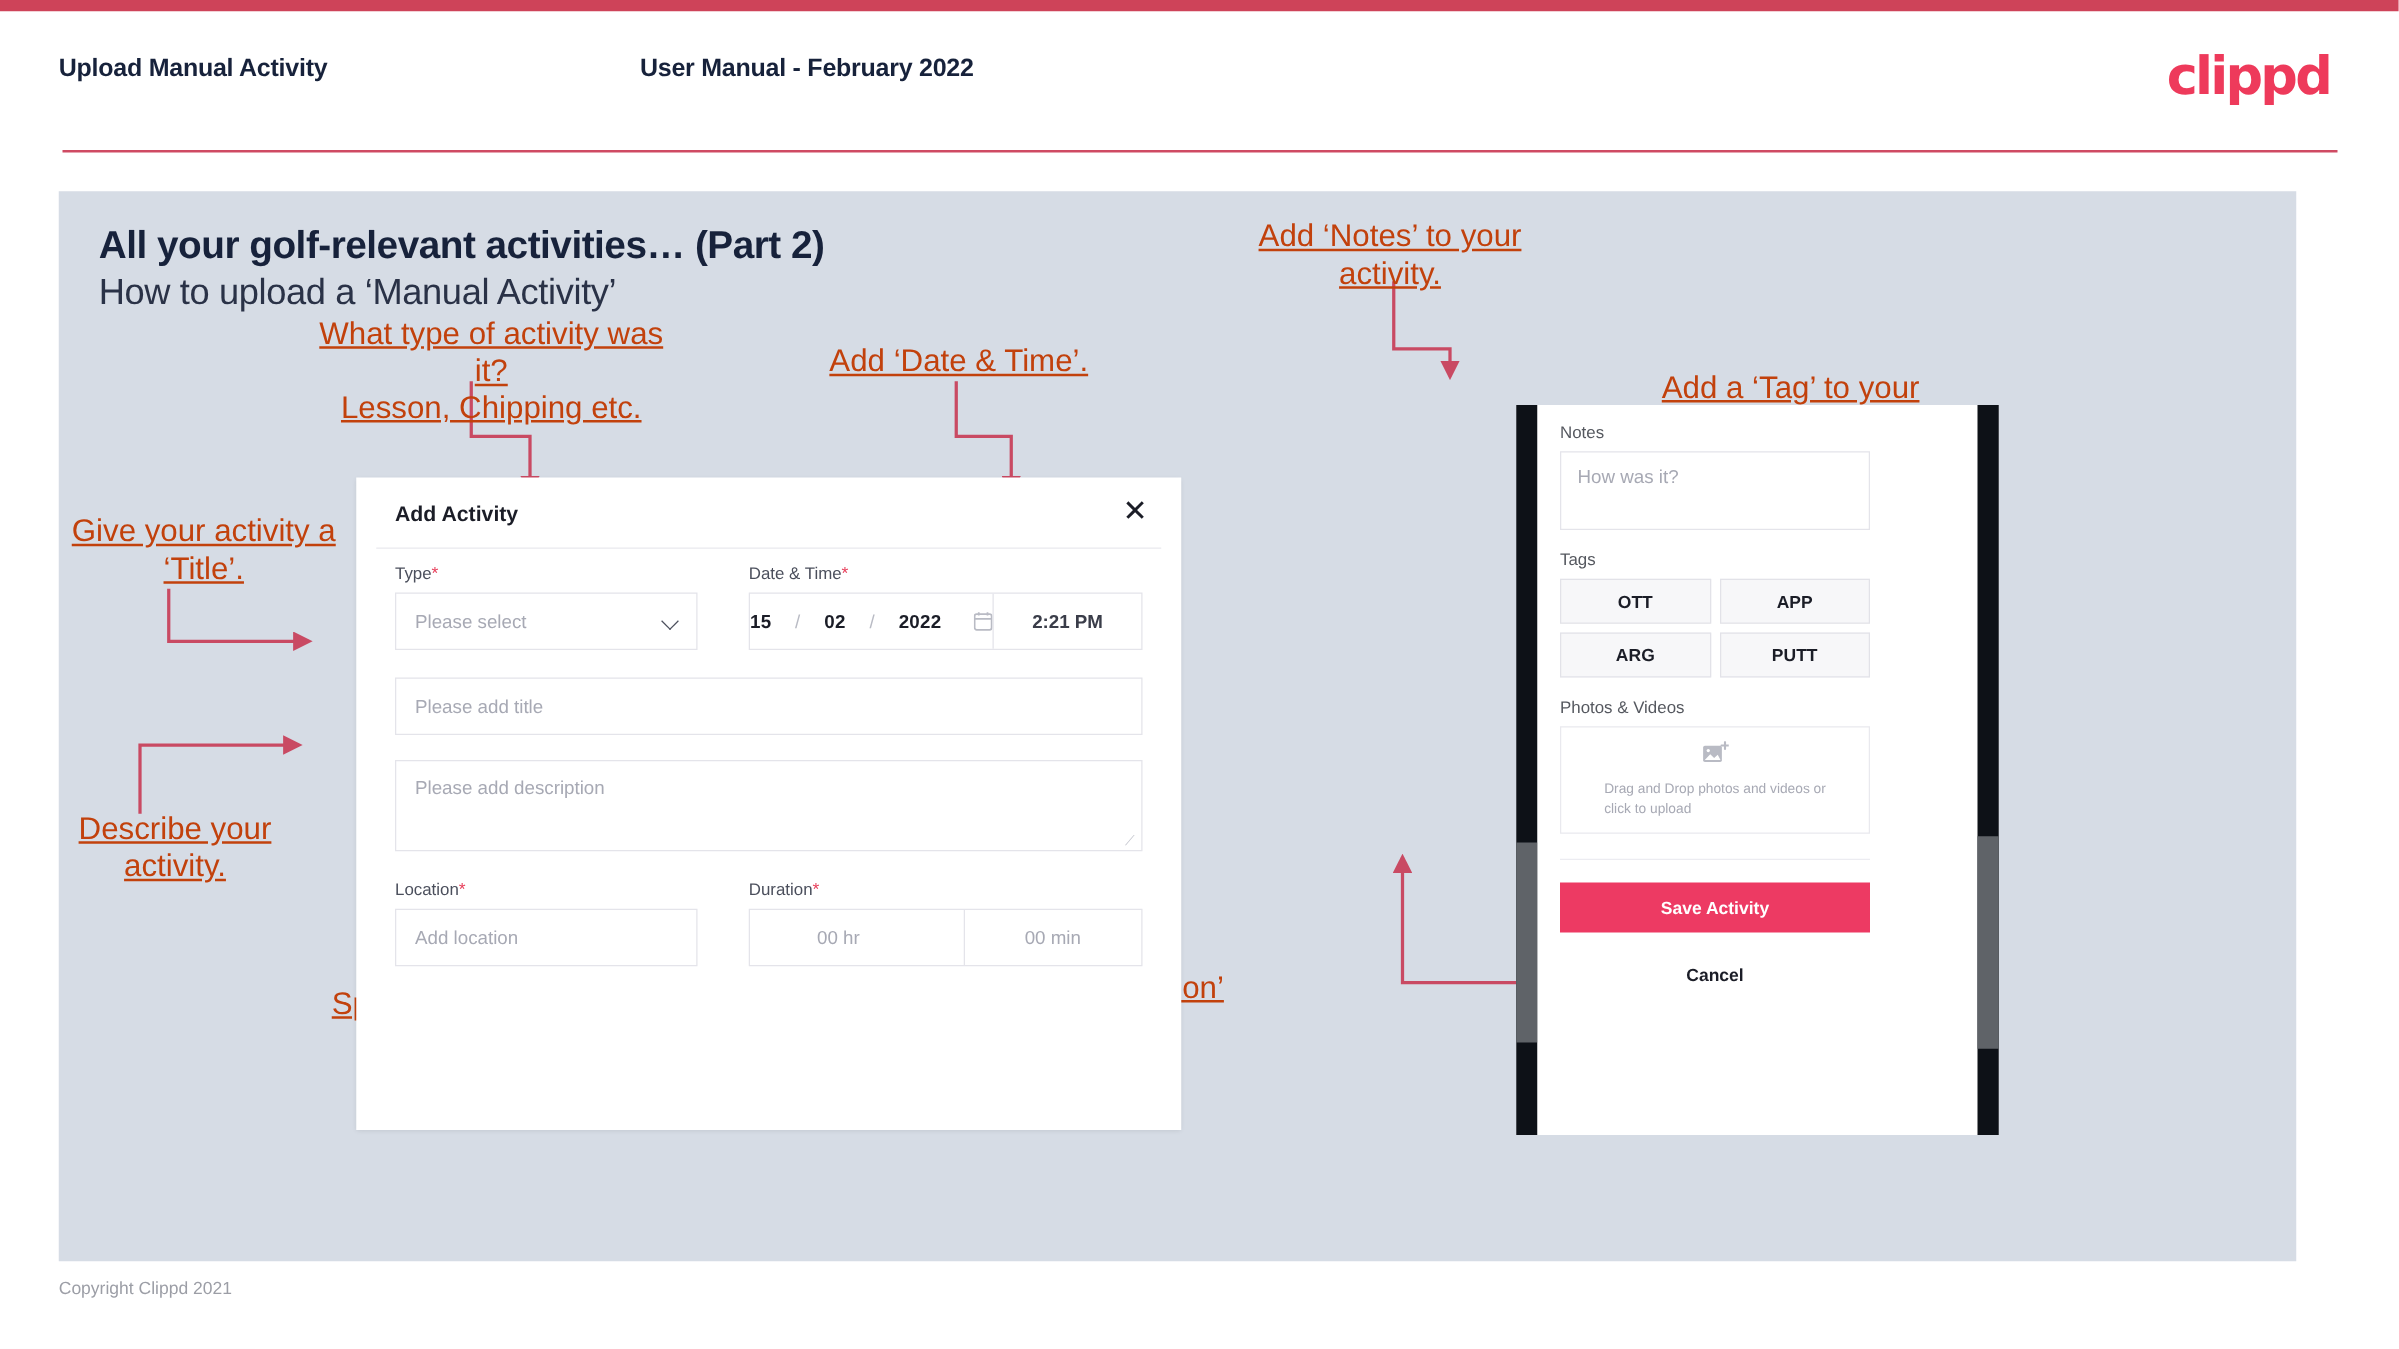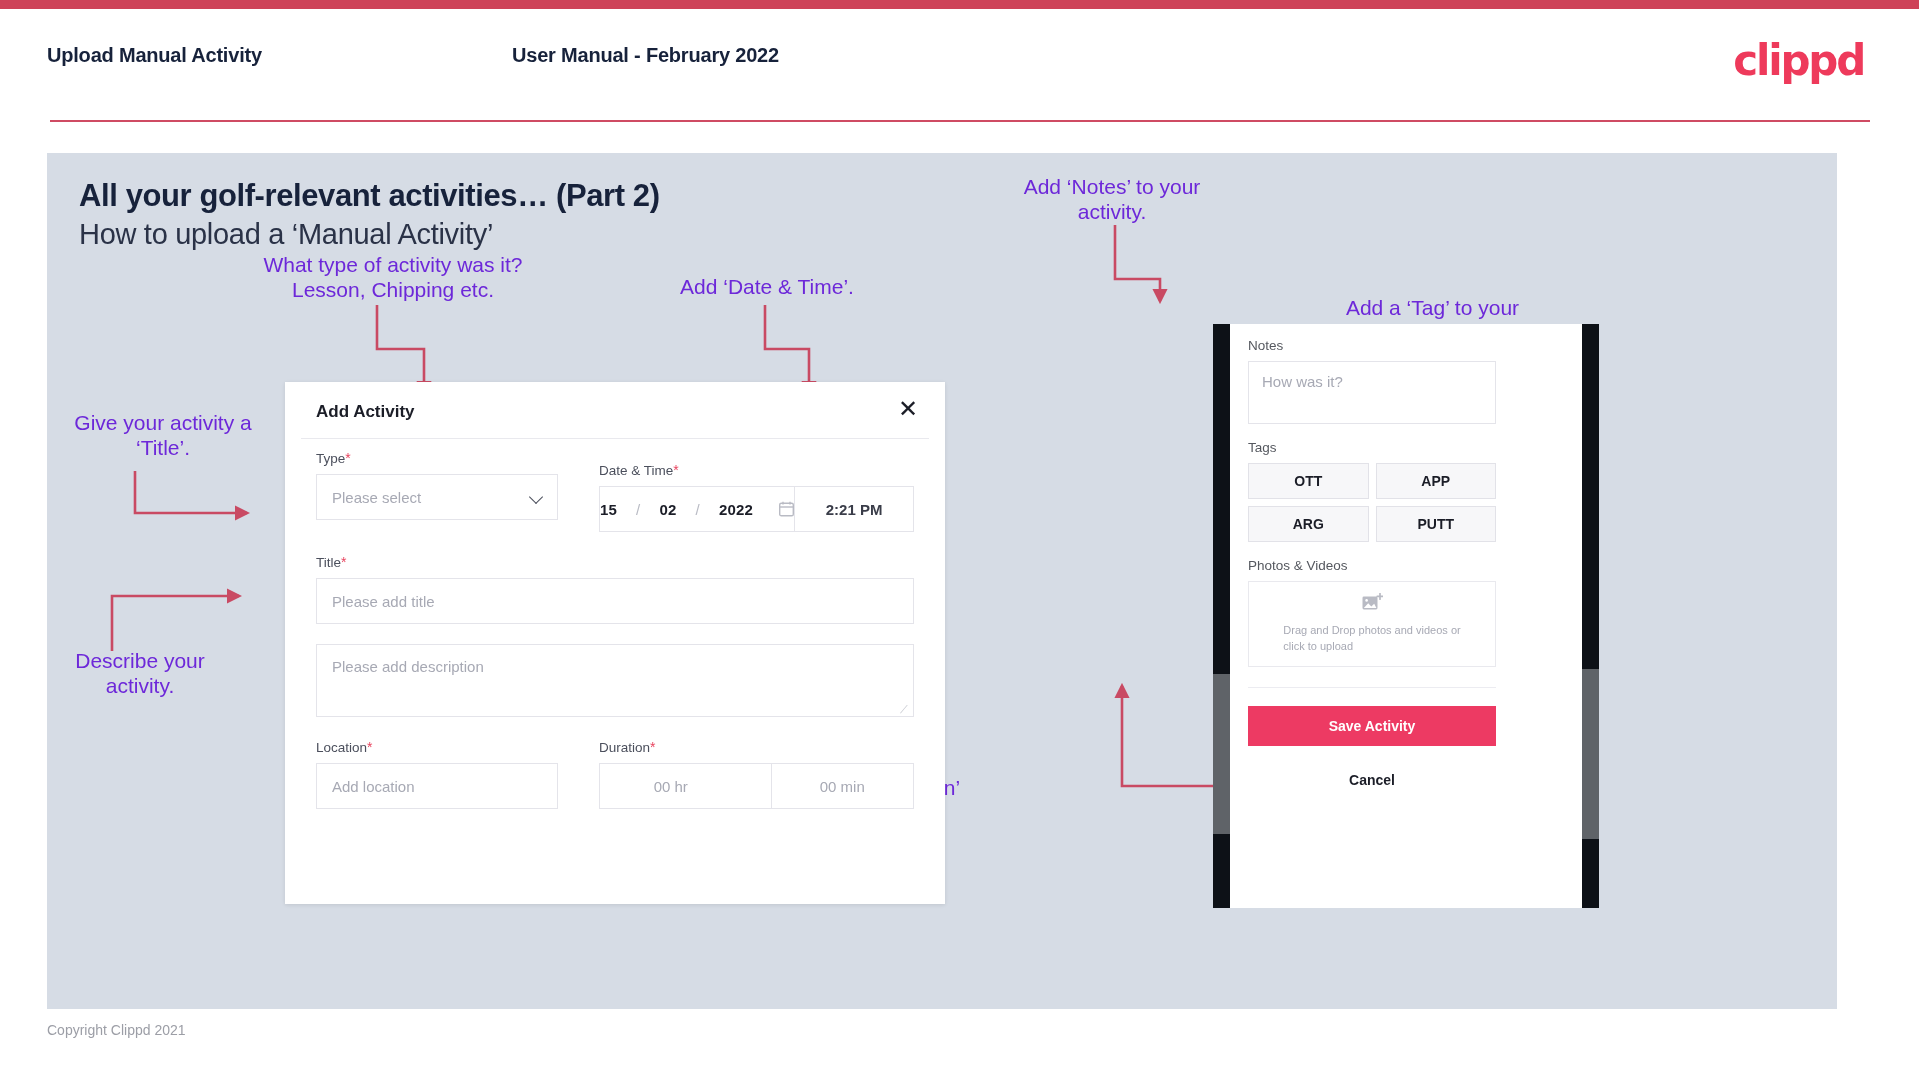--- a/index.html
+++ b/index.html
@@ -51,22 +51,22 @@
   }
   .slide-subtitle {
     position:absolute; left:32px; top:65px;
     font-size:29px; font-weight:400; color:#2a3247; letter-spacing:-0.3px;
     white-space:nowrap;
   }
 
   
   .anno {
     position:absolute;
-    color:#6d28d9; font-size:21px; line-height:1.18;
-    text-align:center; white-space:pre-line; font-weight:400;
+    color:#c2410c; font-size:25px; line-height:1.18;
+    text-align:center; white-space:pre-line; font-weight:400;text-decoration:underline;
   }
 
   
   .conn { position:absolute; left:0; top:0; width:1790px; height:856px; pointer-events:none; }
 
   
   .dialog {
     position:absolute; left:238px; top:229px;
     width:660px; height:522px;
     background:#ffffff;
@@ -289,21 +289,21 @@
           <div style="width:315px;">
             <div class="fld-label">
               <span>Type</span><span class="req">*</span>
             </div>
             <div class="ctl ctl-pad">
               <span>Please select</span>
               <span class="sel-arrow"></span>
             </div>
           </div>
 
-          <div style="width:315px;margin-top:12px;">
+          <div style="width:315px;">
             <div class="fld-label">
               <span>Date &amp; Time</span><span class="req">*</span>
             </div>
             <div class="dt-wrap">
               <div class="dt-date">
                 <span>15</span>
                 <span class="sl">/</span>
                 <span>02</span>
                 <span class="sl">/</span>
                 <span>2022</span>
@@ -315,23 +315,20 @@
                     <line x1="11" y1="0.8" x2="11" y2="3.4" stroke="#b9bbc4" stroke-width="1.4"></line>
                   </svg>
                 </span>
               </div>
               <div class="dt-time">2:21 PM</div>
             </div>
           </div>
         </div>
 
         <div style="padding:22px 31px 0 31px;">
-          <div class="fld-label">
-            <span>Title</span><span class="req">*</span>
-          </div>
           <div class="ctl ctl-pad">
             <span>Please add title</span>
           </div>
         </div>
 
         <div style="padding:20px 31px 0 31px;">
           <div class="ta">
             <span>Please add description</span>
             <span class="ta-grip">⟋</span>
           </div>

